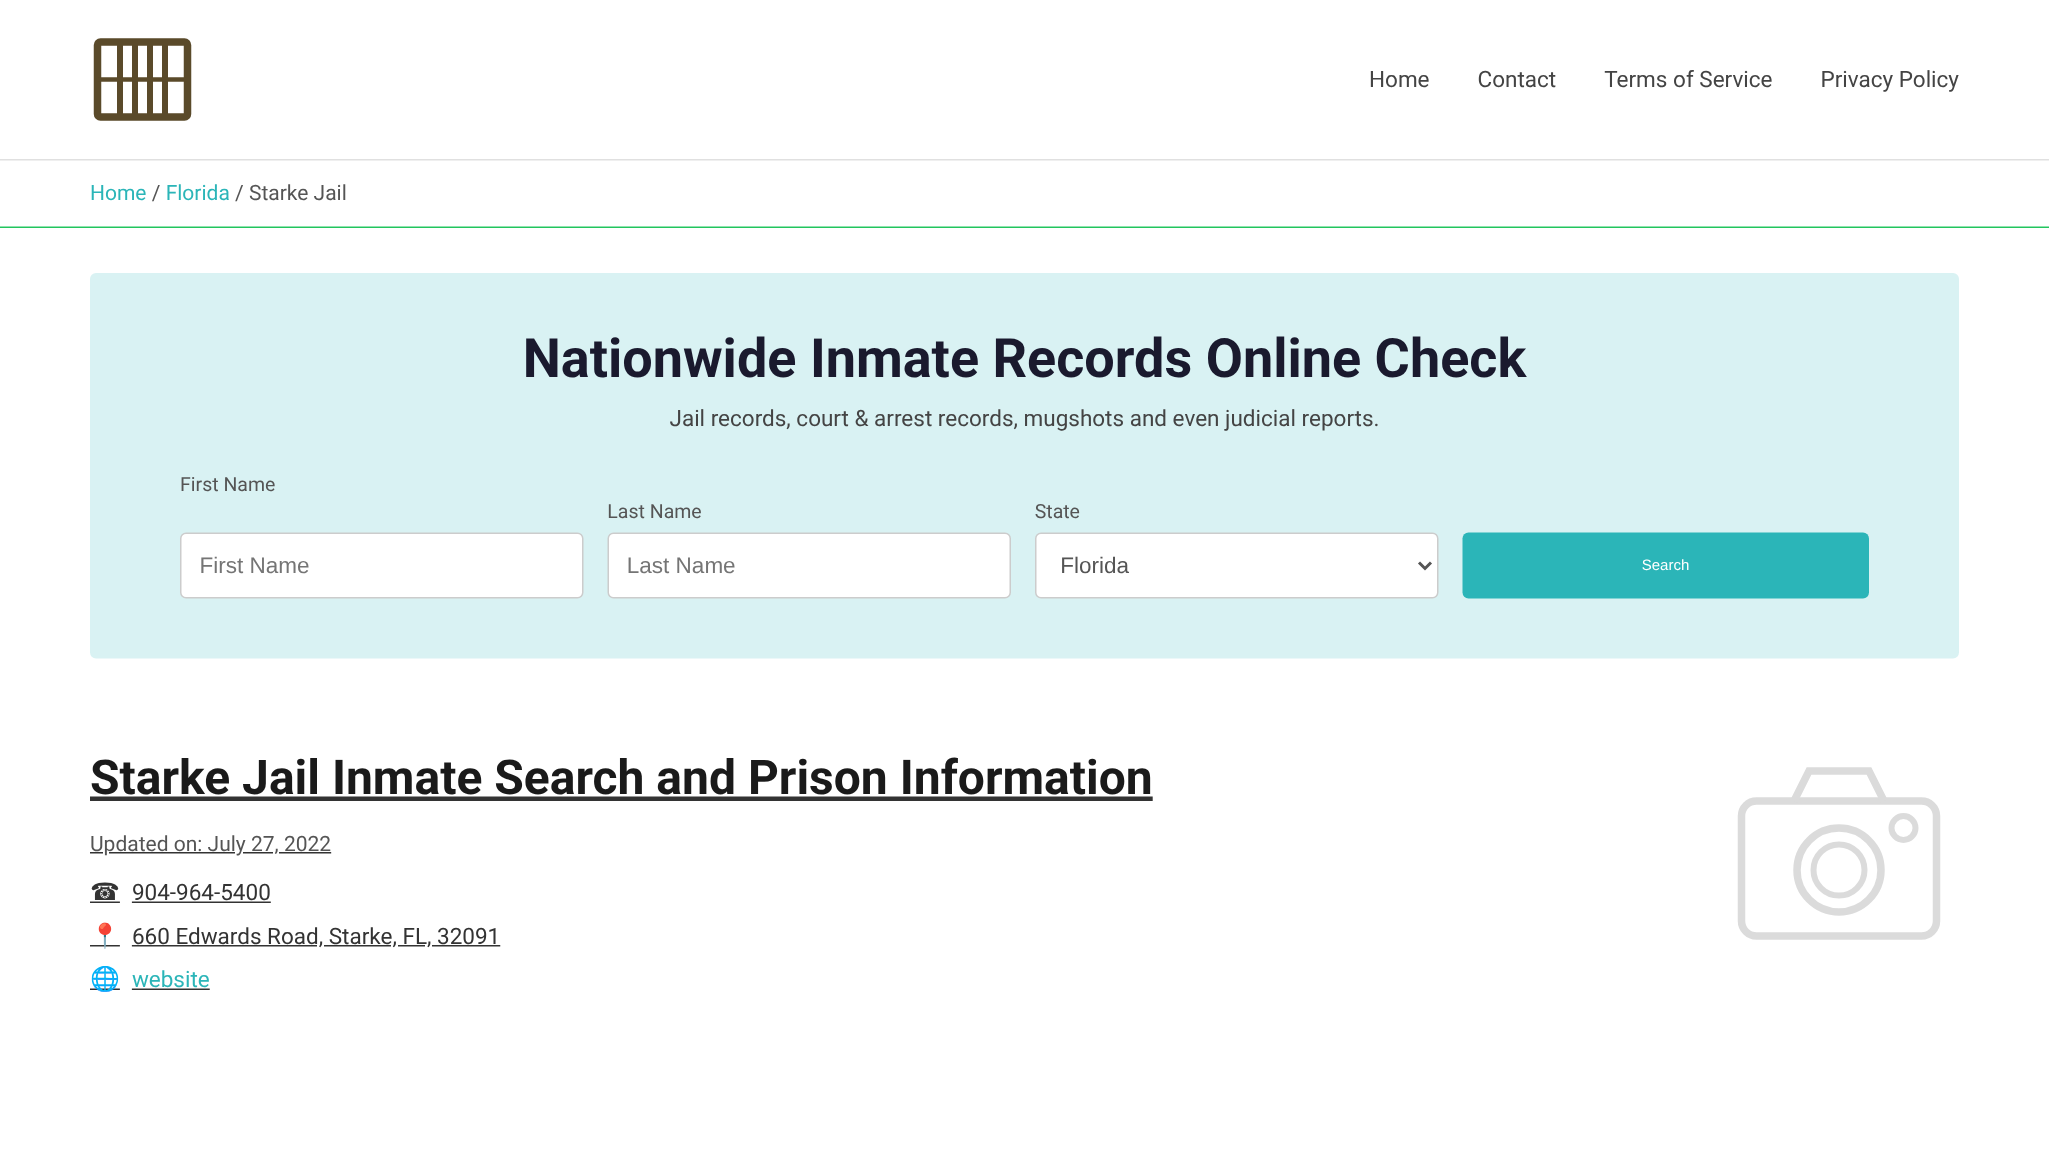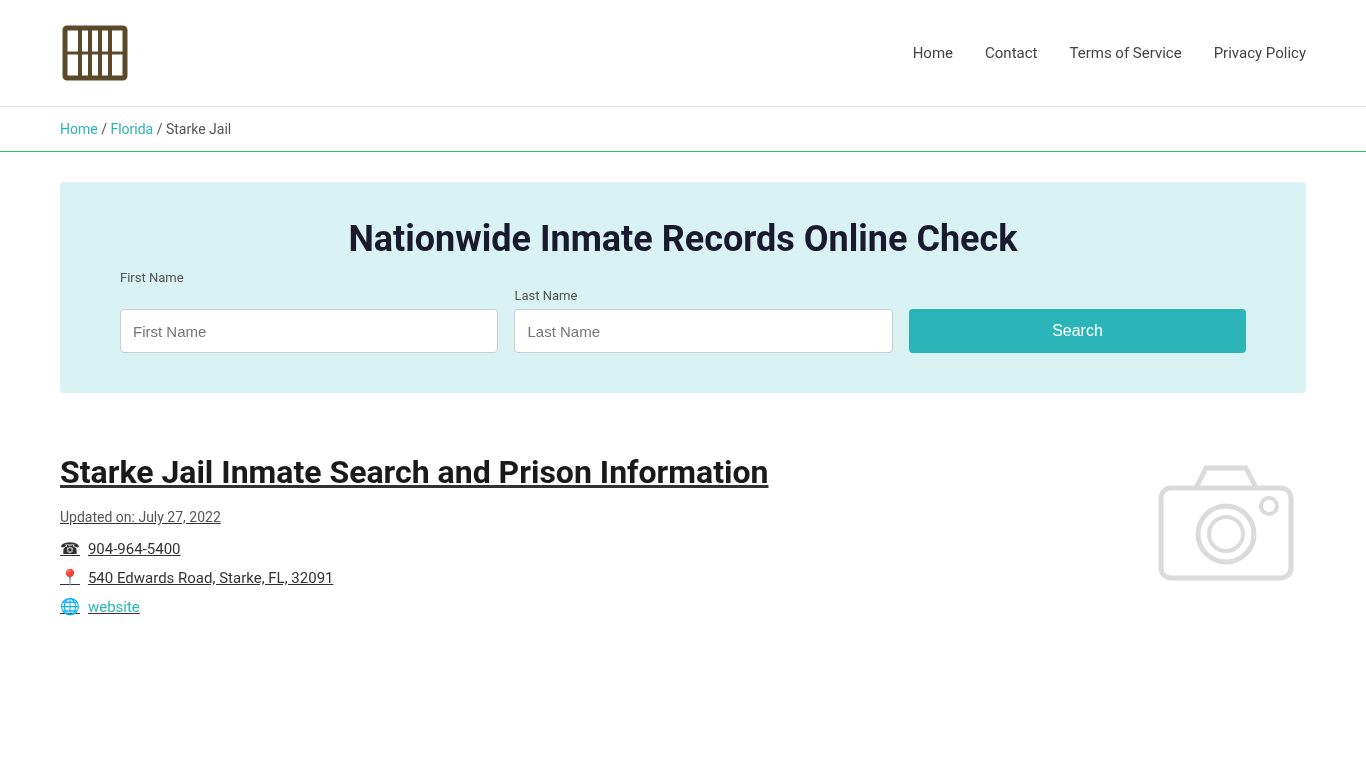--- a/index.html
+++ b/index.html
@@ -127,21 +127,21 @@
       flex: 1;
     }
 
     .search-button {
       height: 44px;
       padding: 0 55px;
       background: #2bb5b8;
       color: #fff;
       border: none;
       border-radius: 4px;
-      font-size: 16px;
+      font-size: 10px;
       cursor: pointer;
       white-space: nowrap;
       flex: 0.6;
     }
 
     
     .main-content {
       padding: 30px 60px;
     }
 
@@ -231,48 +231,62 @@
 <div class="breadcrumb">
   <a href="#">Home</a>
   <span> / </span>
   <a href="#">Florida</a>
   <span> / </span>
   <span>Starke Jail</span>
 </div>
 
 <div class="search-banner">
   <h1>Nationwide Inmate Records Online Check</h1>
+  <p>Jail records, court &amp; arrest records, mugshots and even judicial reports.</p>
 
   <div class="search-form">
     <div class="form-group first-name">
       <label>First Name</label>
       <input type="text" placeholder="First Name" style="">
     </div>
     <div class="form-group last-name">
       <label>Last Name</label>
       <input type="text" placeholder="Last Name" style="">
+    </div>
+    <div class="form-group state">
+      <label>State</label>
+      <select>
+        <option>Florida</option>
+        <option>Alabama</option>
+        <option>Alaska</option>
+        <option>Arizona</option>
+        <option>California</option>
+        <option>Georgia</option>
+        <option>New York</option>
+        <option>Texas</option>
+      </select>
     </div>
     <button class="search-button">Search</button>
   </div>
 </div>
 
 <div class="main-content">
   <div class="content-area">
     <div class="text-section">
       <h2 class="page-title">Starke Jail Inmate Search and Prison Information</h2>
       <p class="updated-on">Updated on: July 27, 2022</p>
 
       <div class="info-row">
         <span class="icon">☎</span>
         <span>904-964-5400</span>
       </div>
 
       <div class="info-row">
         <span class="icon">📍</span>
-        <span>540 Edwards Road, Starke, FL, 32091</span>
+        <span>660 Edwards Road, Starke, FL, 32091</span>
       </div>
 
       <div class="info-row">
         <span class="icon">🌐</span>
         <a href="#">website</a>
       </div>
     </div>
 
     <div class="image-placeholder">
       <svg class="camera-svg" width="150" height="130" viewBox="0 0 150 130" xmlns="http://www.w3.org/2000/svg">

